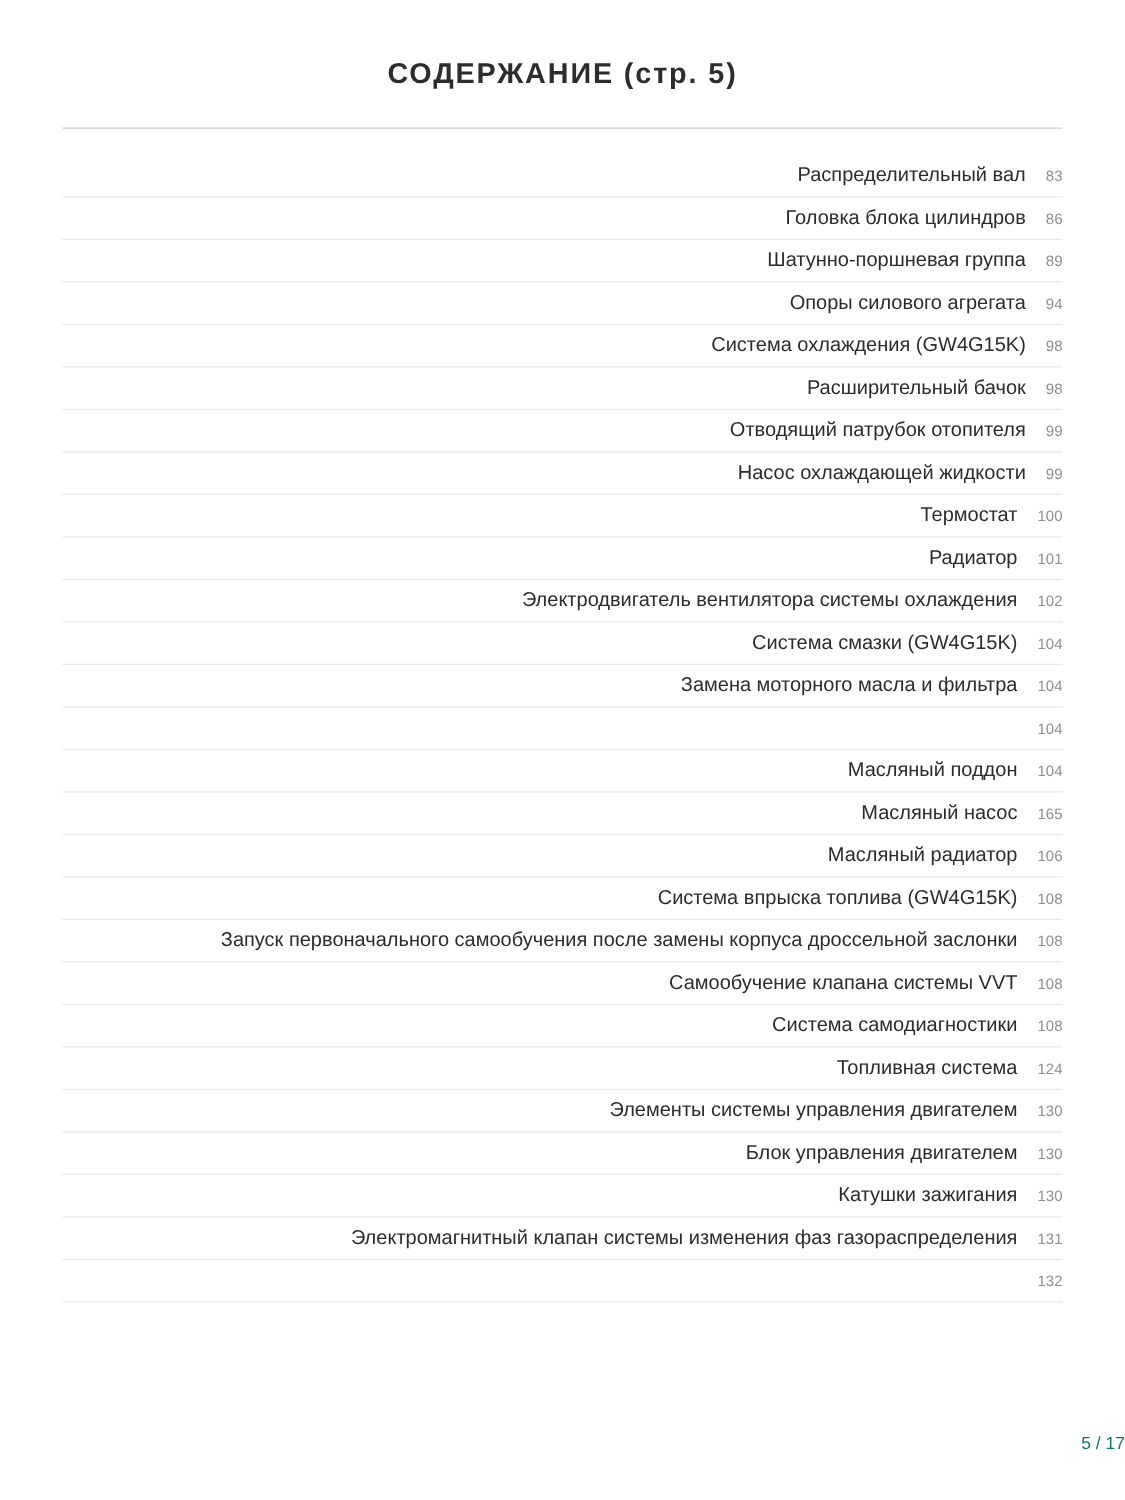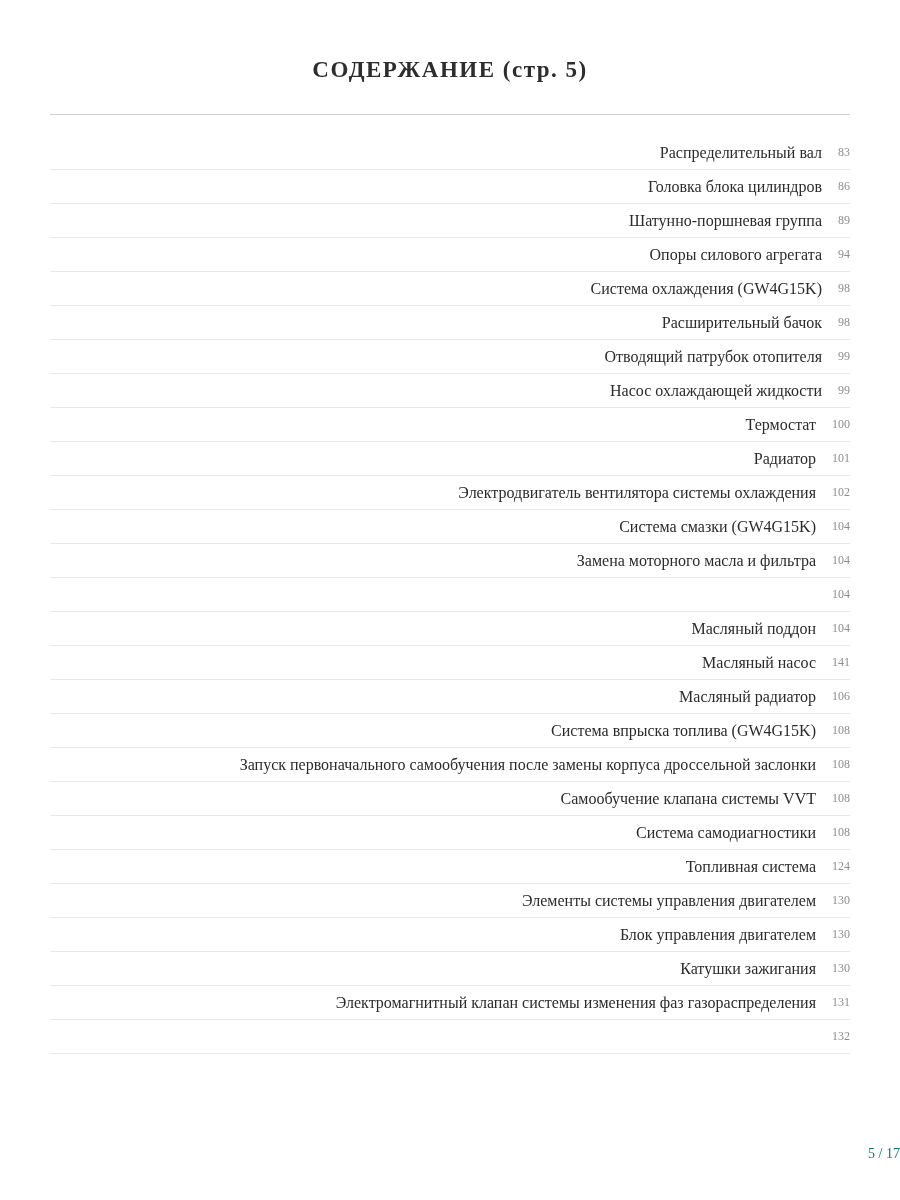--- a/index.html
+++ b/index.html
@@ -5,25 +5,24 @@
   * { margin: 0; padding: 0; box-sizing: border-box; }
   html, body {
     width: 900px;
     height: 1200px;
     background: #ffffff;
     font-family: "Liberation Sans", sans-serif;
   }
   .page {
     width: 900px;
     height: 1200px;
-    padding: 16px 50px;
+    padding: 4px 50px;
     display: flex;
     flex-direction: column;
     position: relative;
-    font-family: Liberation Serif, serif;
   }
   .page-title {
     margin-top: 40px;
     text-align: center;
     font-size: 23px;
     font-weight: 700;
     letter-spacing: 1.5px;
     color: #2d2d2d;
     line-height: 28px;
   }
@@ -130,21 +129,21 @@
       </div>
       <div class="toc-row">
         <span class="toc-page">104</span>
       </div>
       <div class="toc-row">
         <span class="toc-label">Масляный поддон</span>
         <span class="toc-page">104</span>
       </div>
       <div class="toc-row">
         <span class="toc-label">Масляный насос</span>
-        <span class="toc-page">141</span>
+        <span class="toc-page">165</span>
       </div>
       <div class="toc-row">
         <span class="toc-label">Масляный радиатор</span>
         <span class="toc-page">106</span>
       </div>
       <div class="toc-row">
         <span class="toc-label">Система впрыска топлива (GW4G15K)</span>
         <span class="toc-page">108</span>
       </div>
       <div class="toc-row">

